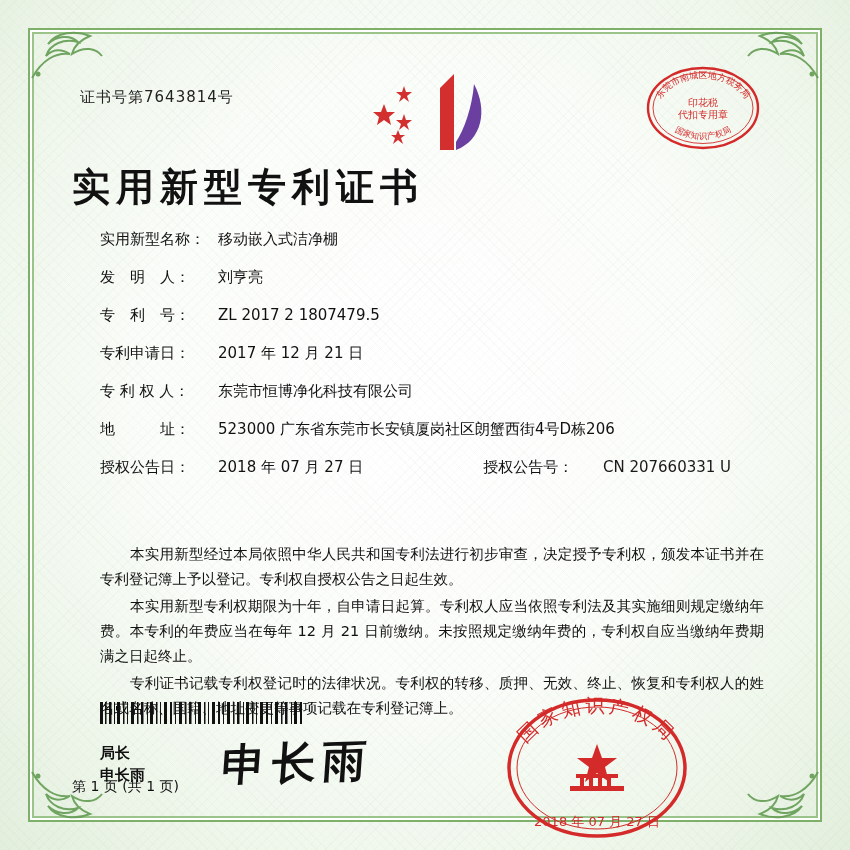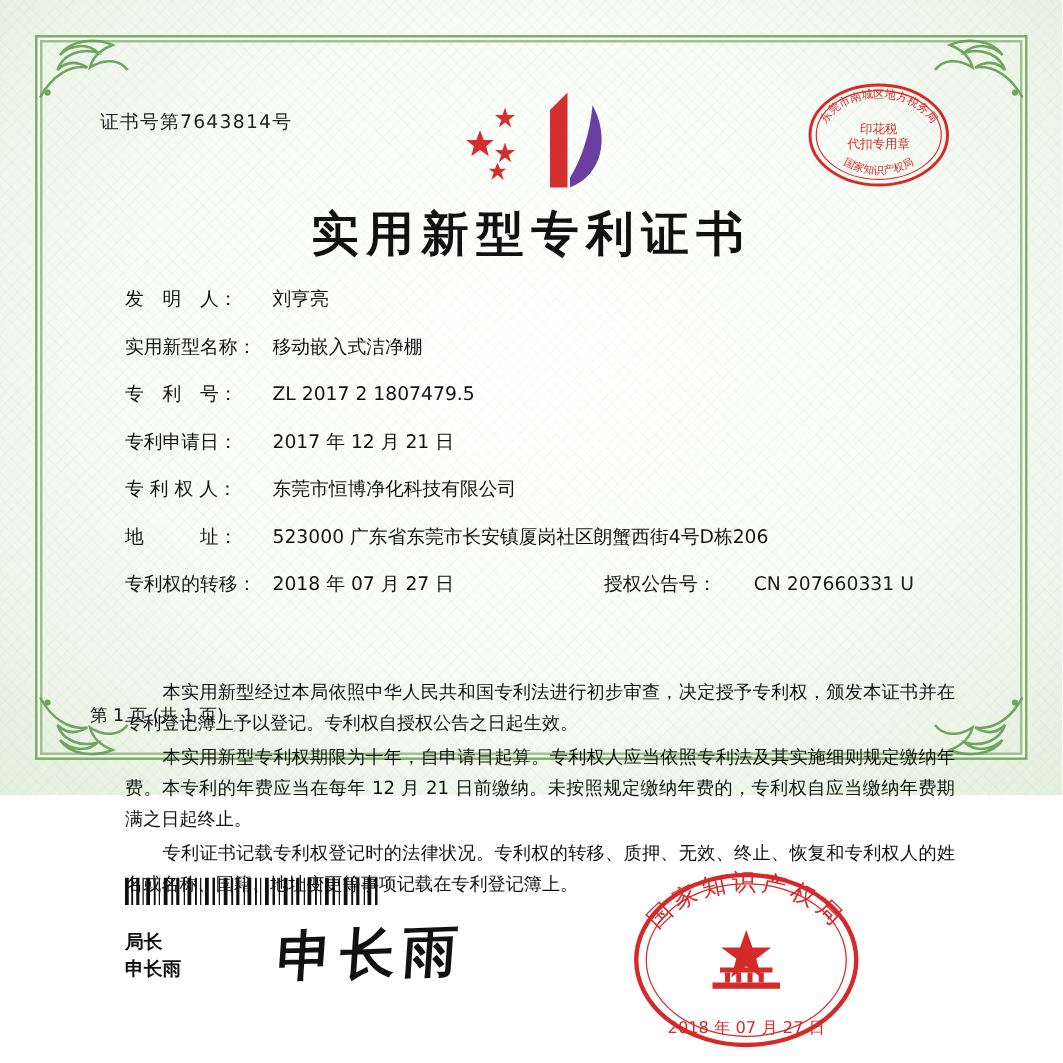--- a/index.html
+++ b/index.html
@@ -2,21 +2,21 @@
 <html><head>
 <meta charset="utf-8">
 <style>
   html,body{margin:0;padding:0;}
   body{
     width:850px;height:850px;overflow:hidden;
     background:#ffffff;
     font-family:"Liberation Serif", serif;
   }
   .page{
-    position:relative;width:850px;height:636px;
+    position:relative;width:850px;height:850px;
     background:
       radial-gradient(ellipse at 50% 45%, #ffffff 0%, #fbfdfa 45%, #eef6ea 78%, #e3efdd 100%);
   }
   
   .page:before{
     content:"";position:absolute;inset:0;
     background-image:
       repeating-linear-gradient(45deg, rgba(120,170,110,.045) 0 1px, transparent 1px 7px),
       repeating-linear-gradient(-45deg, rgba(120,170,110,.045) 0 1px, transparent 1px 7px);
     pointer-events:none;
@@ -38,21 +38,21 @@
 
   .cert-no{
     position:absolute;left:8px;top:26px;
     font-size:15px;color:#222;letter-spacing:1px;
     font-family:"DejaVu Sans", sans-serif;
   }
 
   
   .logo{position:absolute;left:290px;top:6px;width:140px;height:92px;}
   .title{
-    position:absolute;left:0;right:0;top:100px;text-align:center;
+    position:absolute;left:0;right:0;top:100px;text-align:left;
     font-size:38px;font-weight:bold;letter-spacing:6px;color:#111;
     font-family:"DejaVu Sans", sans-serif;
   }
 
   
   .stamp-tr{
     position:absolute;right:14px;top:0px;width:122px;height:92px;
   }
 
   .fields{position:absolute;left:28px;right:10px;top:168px;font-size:15px;color:#1a1a1a;}
@@ -139,45 +139,45 @@
       </text>
       <text font-size="8.5" fill="#d42a2a" font-family="'DejaVu Sans',sans-serif">
         <textPath href="#arcBot" startOffset="50%" text-anchor="middle">国家知识产权局</textPath>
       </text>
       <text x="61" y="44" font-size="10" fill="#d42a2a" text-anchor="middle" font-family="'DejaVu Sans',sans-serif">印花税</text>
       <text x="61" y="56" font-size="10" fill="#d42a2a" text-anchor="middle" font-family="'DejaVu Sans',sans-serif">代扣专用章</text>
     </svg>
 
     <div class="fields">
       <div class="row">
+        <div class="lab">实用新型名称：</div>
+        <div class="val">移动嵌入式洁净棚</div>
+      </div>
+      <div class="row">
         <div class="lab">发　明　人：</div>
         <div class="val">刘亨亮</div>
       </div>
       <div class="row">
-        <div class="lab">实用新型名称：</div>
-        <div class="val">移动嵌入式洁净棚</div>
-      </div>
-      <div class="row">
         <div class="lab">专　利　号：</div>
         <div class="val">ZL 2017 2 1807479.5</div>
       </div>
       <div class="row">
         <div class="lab">专利申请日：</div>
         <div class="val">2017 年 12 月 21 日</div>
       </div>
       <div class="row">
         <div class="lab">专 利 权 人：</div>
         <div class="val">东莞市恒博净化科技有限公司</div>
       </div>
       <div class="row">
         <div class="lab">地　　　址：</div>
         <div class="val">523000  广东省东莞市长安镇厦岗社区朗蟹西街4号D栋206</div>
       </div>
       <div class="row pair">
-        <div class="lab">专利权的转移：</div>
+        <div class="lab">授权公告日：</div>
         <div class="val">2018 年 07 月 27 日</div>
         <div class="pair-right">
           <span class="lab2">授权公告号：</span>
           <span class="val2">CN 207660331 U</span>
         </div>
       </div>
     </div>
 
     <div class="para">
       <p>本实用新型经过本局依照中华人民共和国专利法进行初步审查，决定授予专利权，颁发本证书并在专利登记簿上予以登记。专利权自授权公告之日起生效。</p>

